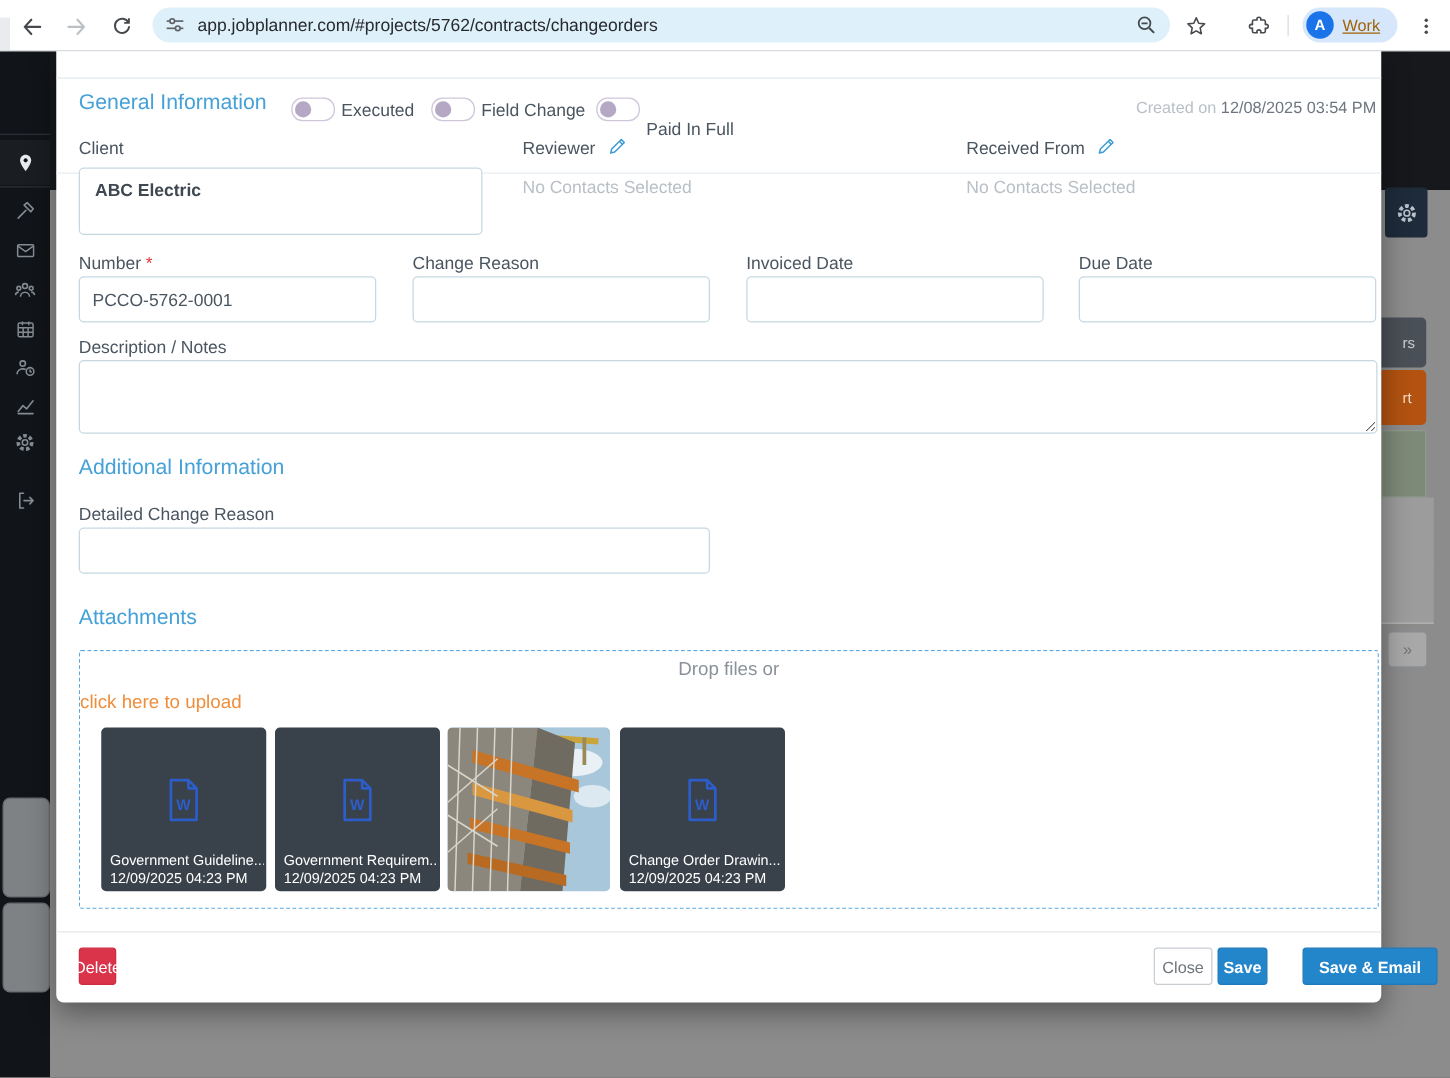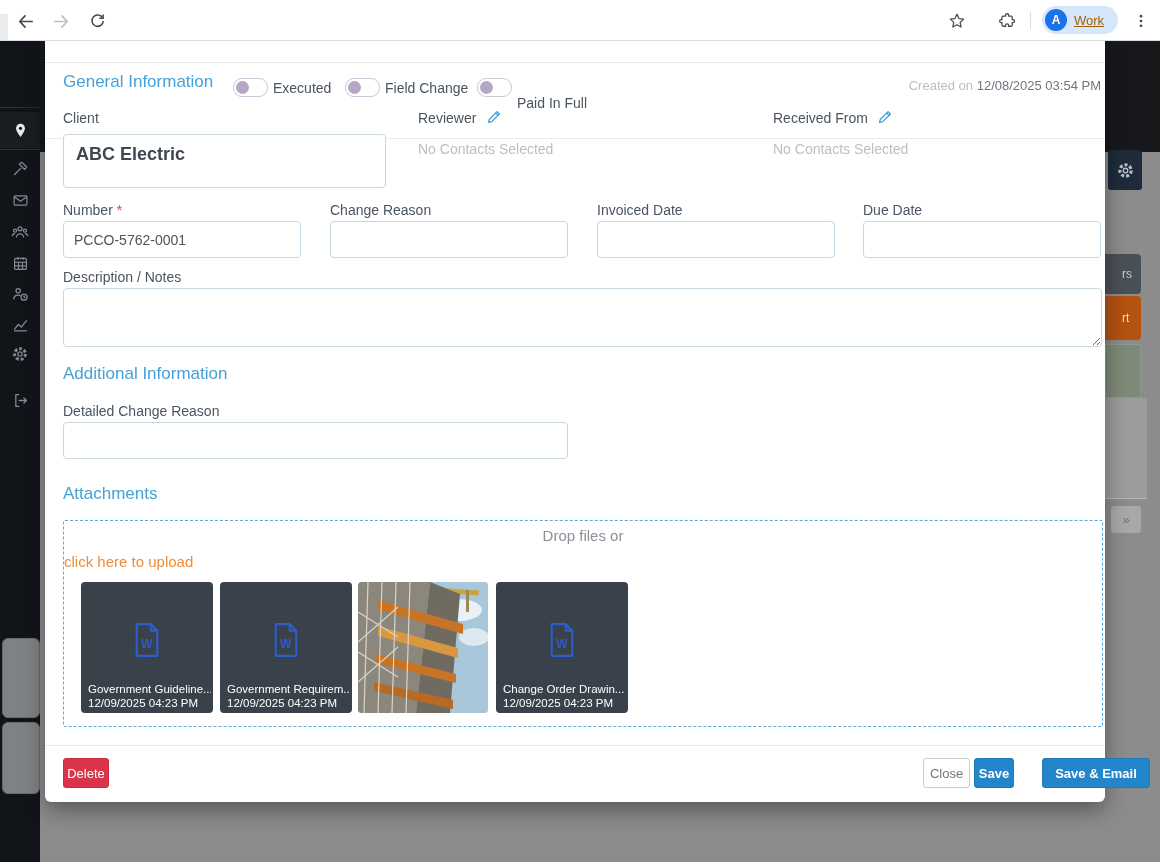--- a/index.html
+++ b/index.html
@@ -75,20 +75,40 @@
       <svg width="19" height="19" viewBox="0 0 20 20">
           <path d="M10.5 4 16 10l-5.5 6M15.5 10H3" fill="none" stroke="#bcc0c4" stroke-width="1.8" stroke-linecap="round" stroke-linejoin="round"></path>
         </svg>
     </div>
     <div class="abs navbtn" style="left:86px;">
       <svg width="18" height="18" viewBox="0 0 20 20">
           <path d="M16.3 6.7A6.3 6.3 0 1 0 17 10" fill="none" stroke="#46494d" stroke-width="1.7"></path>
           <path d="M16.8 2.8v4.2h-4.2" fill="none" stroke="#46494d" stroke-width="1.7"></path>
         </svg>
     </div>
+    <div class="abs urlbar">
+      <span style="display:flex;">
+        <svg width="16" height="16" viewBox="0 0 18 18">
+            <g stroke="#5f6368" stroke-width="1.5" fill="#def0f9">
+              <line x1="1.5" y1="5.5" x2="16.5" y2="5.5"></line>
+              <circle cx="6.5" cy="5.5" r="2.1"></circle>
+              <line x1="1.5" y1="12" x2="16.5" y2="12"></line>
+              <circle cx="11.5" cy="12" r="2.1"></circle>
+            </g>
+          </svg>
+      </span>
+      <span class="urltext">app.jobplanner.com/#projects/5762/contracts/changeorders</span>
+      <span style="display:flex;">
+        <svg width="18" height="18" viewBox="0 0 20 20">
+            <circle cx="8.5" cy="8.5" r="5.2" fill="none" stroke="#46494d" stroke-width="1.6"></circle>
+            <line x1="5.8" y1="8.5" x2="11.2" y2="8.5" stroke="#46494d" stroke-width="1.6"></line>
+            <line x1="12.6" y1="12.6" x2="17" y2="17" stroke="#46494d" stroke-width="1.8"></line>
+          </svg>
+      </span>
+    </div>
     <div class="abs navbtn" style="left:946px;">
       <svg width="18" height="18" viewBox="0 0 20 20">
           <path d="M10 2.5l2.2 4.8 5.2.6-3.9 3.6 1 5.2L10 14.1l-4.6 2.6 1-5.2L2.6 7.9l5.2-.6z" fill="none" stroke="#46494d" stroke-width="1.4" stroke-linejoin="round"></path>
         </svg>
     </div>
     <div class="abs navbtn" style="left:996px;">
       <svg width="19" height="19" viewBox="0 0 24 24">
           <path d="M9.5 4.2a2 2 0 0 1 4 0c0 .5-.2.9-.2.9h3.2c.8 0 1.5.7 1.5 1.5v3.1s.4-.2.9-.2a2 2 0 0 1 0 4c-.5 0-.9-.2-.9-.2v3.2c0 .8-.7 1.5-1.5 1.5h-3.3s.3-.5.3-1a2 2 0 0 0-4 0c0 .5.3 1 .3 1H6.5c-.8 0-1.5-.7-1.5-1.5v-3.3s-.5.3-1 .3a2 2 0 0 1 0-4c.5 0 1 .3 1 .3V6.6c0-.8.7-1.5 1.5-1.5h3.2s-.2-.4-.2-.9z" fill="none" stroke="#46494d" stroke-width="1.6" stroke-linejoin="round"></path>
         </svg>
     </div>
@@ -228,21 +248,21 @@
     <div class="abs lbl" style="left:472px;top:40px;margin-top:15px;">Paid In Full</div>
 
     <div class="abs created" style="right:4px;top:38px;">
       <span>Created on</span>
       <b>12/08/2025 03:54 PM</b>
     </div>
     <div class="abs hdr-div"></div>
 
     <div class="abs lbl" style="left:18px;top:70px;">Client</div>
     <div class="abs card" style="left:18px;top:94px;width:323px;height:54px;">
-      <div style="font-size:18px;font-weight:bold;color:#3f4750;margin:9px 0 2px 12px;">ABC Electric</div>
+      <div style="font-size:14px;font-weight:bold;color:#3f4750;margin:9px 0 2px 12px;">ABC Electric</div>
     </div>
 
     <div class="abs lbl" style="left:373px;top:70px;">Reviewer</div>
     <div class="abs" style="left:441px;top:69px;cursor:pointer;">
       <svg width="16" height="16" viewBox="0 0 20 20">
           <g fill="none" stroke="#3d9bd3" stroke-width="1.5" stroke-linejoin="round">
             <path d="M13.8 3.2l3 3L7.2 15.8l-4 1 1-4z"></path>
             <path d="M12 5l3 3"></path>
           </g>
         </svg>
@@ -350,19 +370,19 @@
               </g>
               <text x="14.7" y="28" text-anchor="middle" font-size="13" font-weight="bold" fill="#2d5dc8" font-family="Liberation Sans, sans-serif">W</text>
             </svg>
         </span>
         <div class="tname">Change Order Drawin...</div>
         <div class="tdate">12/09/2025 04:23 PM</div>
       </div>
     </div>
 
     <div class="abs foot-div"></div>
-    <div class="abs btn btn-danger" style="left:18px;width:46px;">Delete</div>
+    <div class="abs btn btn-danger" style="left:18px;width:30px;">Delete</div>
     <div class="abs btn btn-plain" style="left:878px;width:47px;">Close</div>
     <div class="abs btn btn-primary" style="left:929px;width:40px;">Save</div>
     <div class="abs btn btn-primary" style="left:997px;width:108px;">Save &amp; Email</div>
   </div>
 
 </div>
 
 </body></html>

